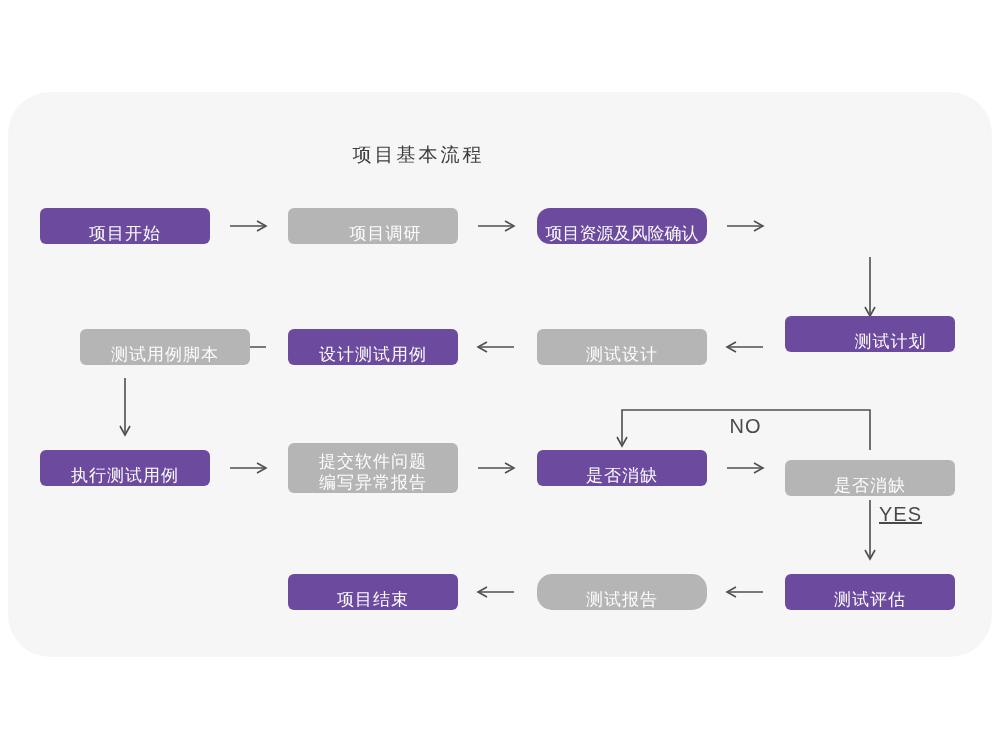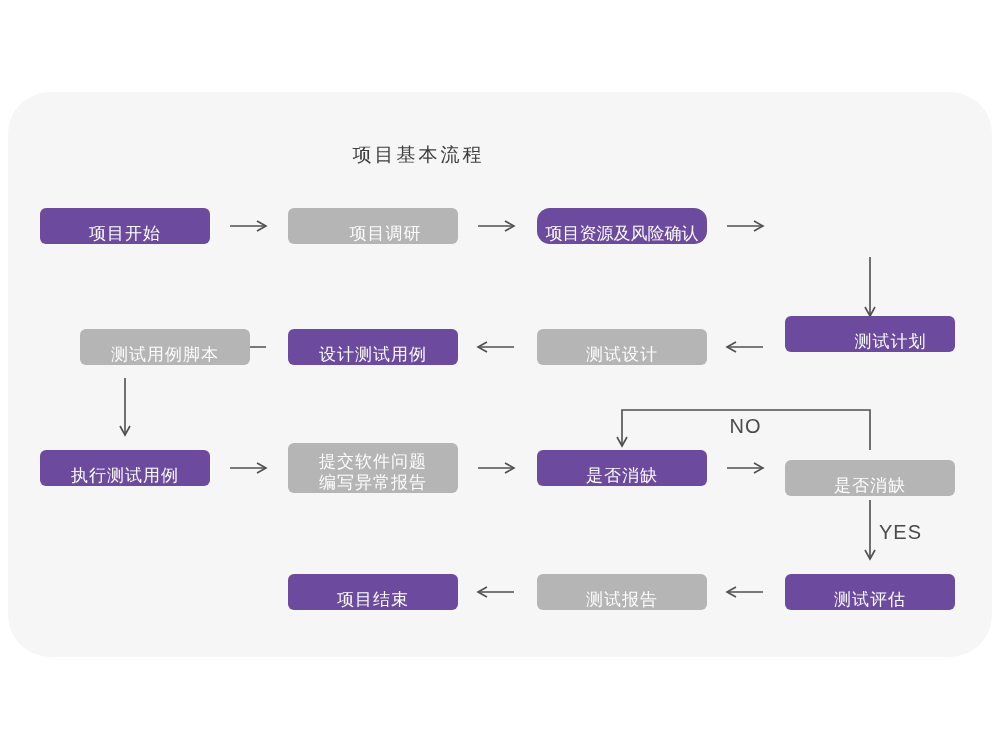--- a/index.html
+++ b/index.html
@@ -74,21 +74,21 @@
   .node.purple { background: var(--purple); }
   .node.gray   { background: var(--gray); }
   .node.tall   { height: 50px; }
   .branch-label {
     position: absolute;
     font-size: 20px;
     color: var(--label_color);
     letter-spacing: 1px;
   }
   .label-no  { left: 718px; top: 415px; width: 55px; text-align: center; }
-  .label-yes { left: 879px; top: 521px; }
+  .label-yes { left: 879px; top: 503px; text-decoration: underline; }
 </style>
 </head>
 <body>
 
 <div class="stage">
 
   <div class="card"></div>
 
   <h1 class="title">项目基本流程</h1>
 
@@ -157,20 +157,20 @@
   <div class="node gray" style="left:785px; top:460px;">
     <span>是否消缺</span>
   </div>
 
   <div class="branch-label label-no">NO</div>
   <div class="branch-label label-yes">YES</div>
 
   <div class="node purple" style="left:288px; top:574px;">
     <span>项目结束</span>
   </div>
-  <div class="node gray" style="left:537px; top:574px;">
+  <div class="node gray" style="left:537px; top:574px;border-radius:15px;">
     <span>测试报告</span>
   </div>
   <div class="node purple" style="left:785px; top:574px;">
     <span>测试评估</span>
   </div>
 
 </div>
 
 </body></html>

